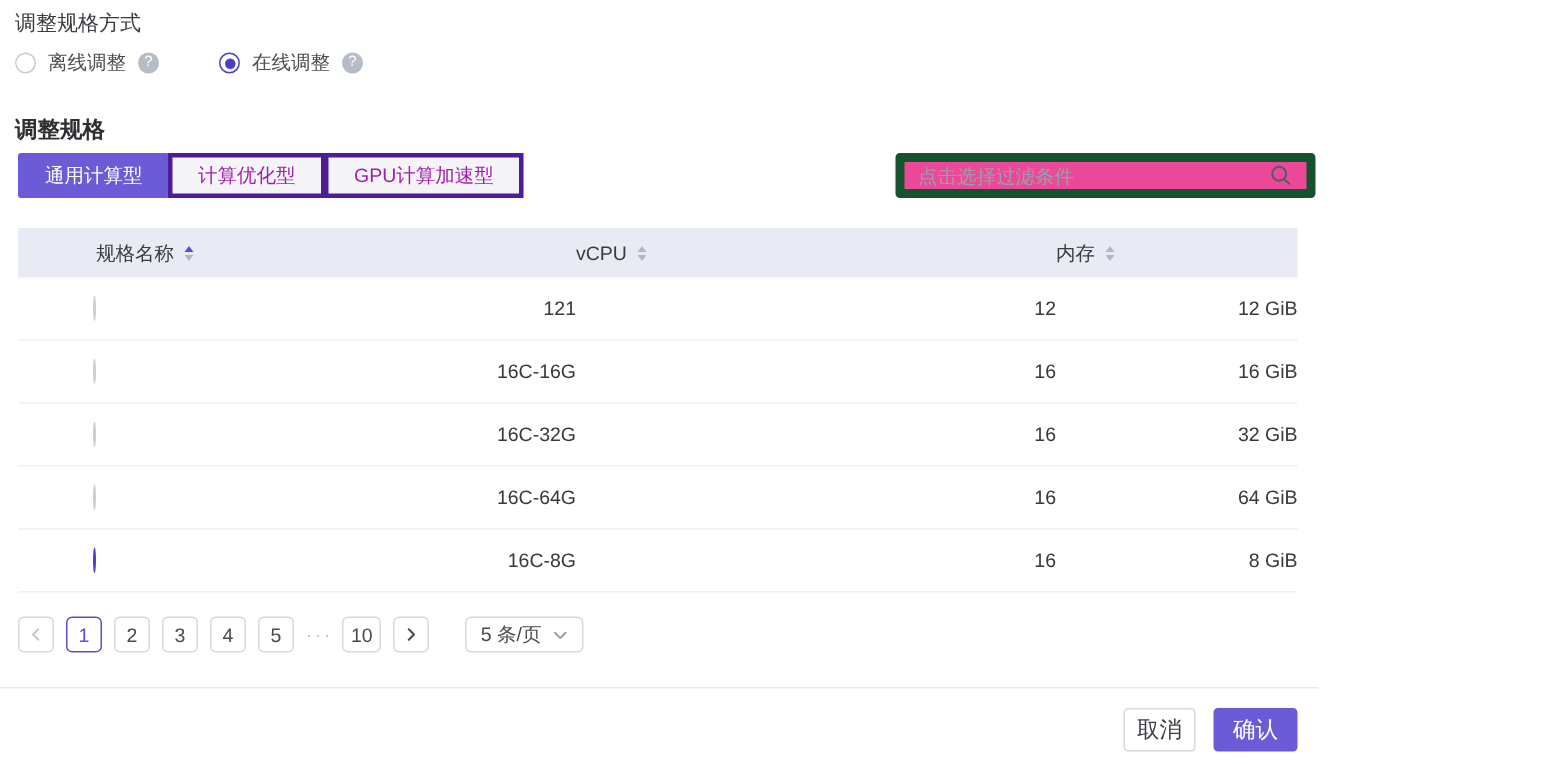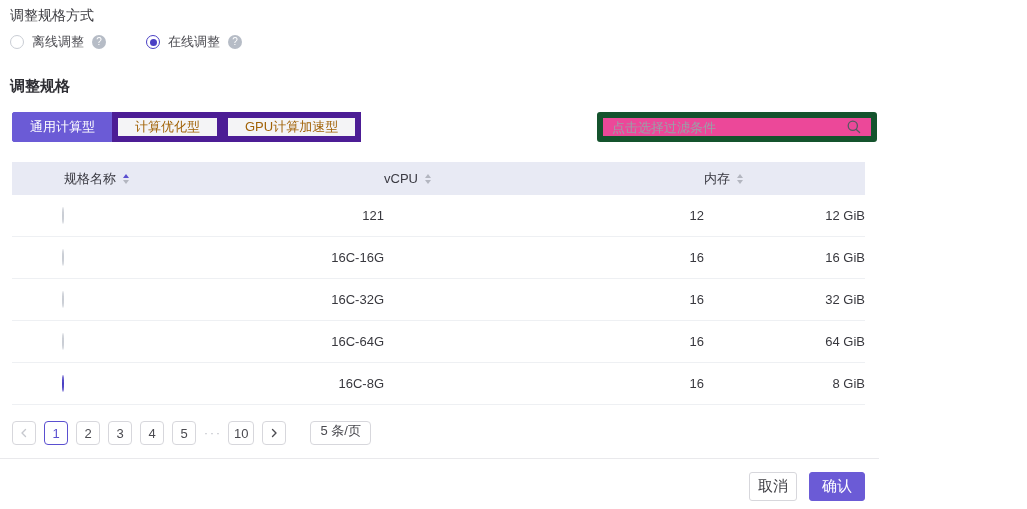--- a/index.html
+++ b/index.html
@@ -15,25 +15,25 @@
   .radio { width:14px; height:14px; border:1px solid #c9cdd4; border-radius:50%; background:#fff; position:relative; flex:none; }
   .radio.checked { border:1.5px solid #4a3fc4; }
   .radio.checked::after { content:''; position:absolute; inset:2.5px; border-radius:50%; background:#4a3fc4; }
   .help { width:14px; height:14px; border-radius:50%; background:#b6bcc6; color:#fff; font-size:10px;
           display:inline-flex; align-items:center; justify-content:center; line-height:1; }
 
   
   .section-title { font-size:15px; font-weight:bold; color:#2e2e33; padding:0 10px; margin-top:26px; }
 
   
-  .toolbar { display:flex; justify-content:space-between; align-items:flex-end; padding:0 2px 0 12px; margin-top:16px; }
+  .toolbar { display:flex; justify-content:space-between; align-items:flex-end; padding:0 2px 0 12px; margin-top:6px; }
   .tabs { display:flex; }
   .tab { height:30px; padding:0 17px; font-size:13px; display:flex; align-items:center; justify-content:center; cursor:pointer; }
   .tab.active { background:#6b5bd6; color:#fff; border-radius:2px; border:1px solid #6b5bd6; }
-  .tab.inactive { background:#f4f4f6; color:#a16207; border:6px solid #4c1d95; margin-left:-1px; }
+  .tab.inactive { background:#f4f4f6; color:#a21caf; border:3px solid #4c1d95; margin-left:-1px; }
   .search { width:280px; height:30px; border:6px solid #14532d; border-radius:3px; background:#ec4899;
             display:flex; align-items:center; padding:0 9px; }
   .search input { border:none; outline:none; flex:1; font-size:13px; color:#333; background:transparent;
                   font-family:"Liberation Sans","DejaVu Sans",sans-serif; }
   .search input::placeholder { color:#9aa0a8; }
 
   
   .table { margin:20px 14px 0 12px;text-align:right; }
   .thead { display:flex; align-items:center; background:#e8eaf4; height:33px; font-size:13px; color:#3a3a42; font-weight:500; }
   .c0 { width:52px; flex:none; padding-left:11px; }
@@ -50,21 +50,21 @@
   
   .pagination { display:flex; align-items:center; margin:16px 12px 0; }
   .pbtn { min-width:24px; height:24px; border:1px solid #d7d7dc; border-radius:4px; background:#fff;
           display:flex; align-items:center; justify-content:center; font-size:13px; color:#4a4a50;
           margin-right:8px; padding:0 5px; cursor:pointer; }
   .pbtn.current { border-color:#5a4fd0; color:#5a4fd0; }
   .pbtn.disabled { color:#c6c8ce; cursor:default; }
   .dots { color:#b9bbc2; font-size:12px; letter-spacing:2px; margin:0 6px 0 0; }
   .page-size { height:24px; border:1px solid #d7d7dc; border-radius:4px; background:#fff;
                display:flex; align-items:center; gap:7px; padding:0 9px; font-size:13px; color:#4a4a50;
-               margin-left:16px; cursor:pointer;flex-direction:column; }
+               margin-left:16px; cursor:pointer; }
 
   
   .divider { position:absolute; left:0; right:0; top:458px; border-top:1px solid #e9e9ec; }
   .footer { position:absolute; right:14px; top:472px; display:flex; gap:12px; }
   .btn { height:29px; border-radius:3px; font-size:15px; display:flex; align-items:center; justify-content:center;
          cursor:pointer; font-family:"Liberation Sans","DejaVu Sans",sans-serif; }
   .btn-cancel { width:48px; background:#fff; border:1px solid #d7d7dc; color:#3c3c42; }
   .btn-confirm { width:56px; background:#6b5bd6; border:1px solid #6b5bd6; color:#fff; }
 </style>
 </head>

